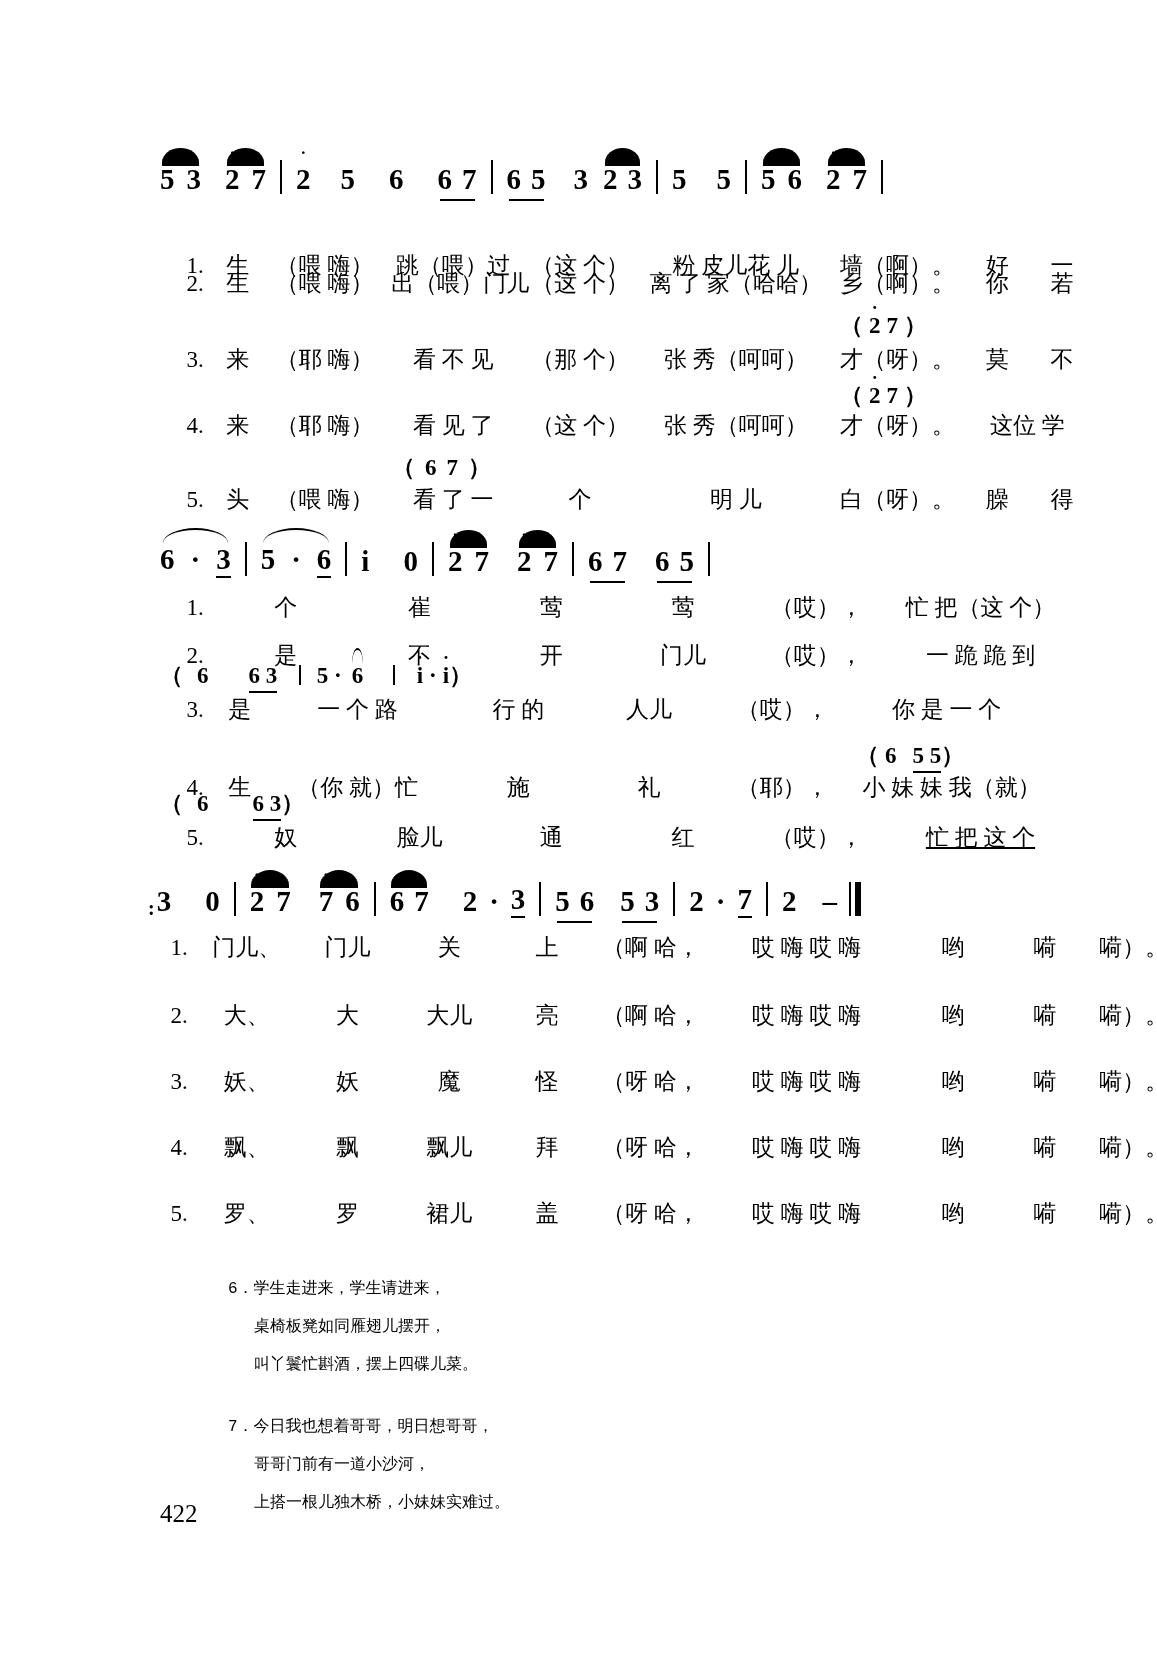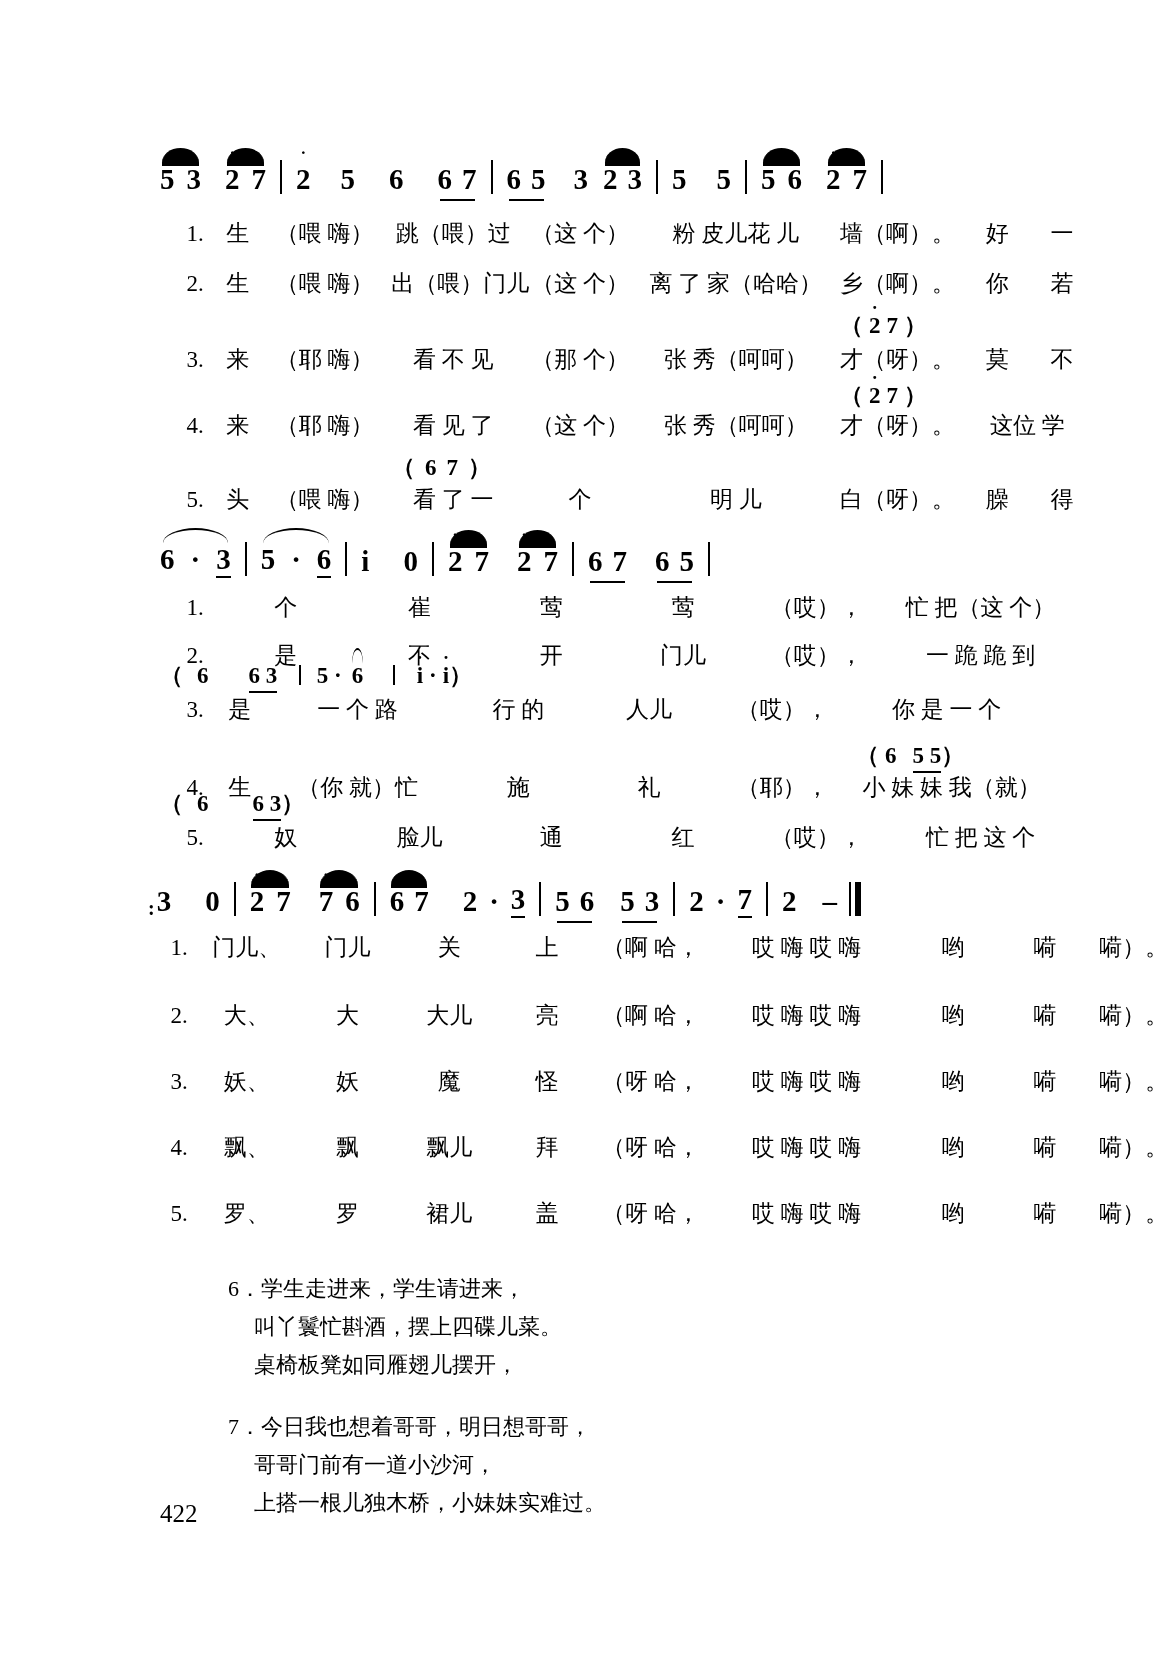--- a/index.html
+++ b/index.html
@@ -59,22 +59,22 @@
     font-size:23px;font-weight:bold;white-space:nowrap;
   }
   .alt .u{position:relative;display:inline-block;}
   .alt .u:before{content:"";position:absolute;left:0;right:0;bottom:-4px;height:2px;background:#000;}
   .alt .d{position:relative;display:inline-block;}
   .alt .d:after{content:"·";position:absolute;top:-15px;left:50%;transform:translateX(-50%);font-size:18px;}
 
   
   .verse{
     position:absolute;
-    font-family:Liberation Serif, serif;
-    font-size:22px;line-height:38px;white-space:nowrap;
+    font-family:Liberation Mono, monospace;
+    font-size:16px;line-height:38px;white-space:nowrap;
   }
   .page-number{
     position:absolute;left:160px;top:1436px;
     font-family:"Liberation Serif", serif;font-size:25px;
   }
 </style>
 </head>
 <body>
 
 <div class="page">
@@ -116,21 +116,21 @@
     </div>
   </div>
 
   <div class="lyric-row" style="left:178px;top:218px;">
     <span style="width:34px;">1.</span>
     <span style="width:40px;">生</span>
     <span style="width:122px;">（喂 嗨）</span>
     <span style="width:124px;">跳（喂）过</span>
     <span style="width:118px;">（这 个）</span>
     <span style="width:182px;">粉 皮儿花 儿</span>
-    <span style="width:130px;">墙（啊）。</span>
+    <span style="width:130px;margin-top:32px;">墙（啊）。</span>
     <span style="width:58px;">好</span>
     <span style="width:60px;">一</span>
   </div>
 
   <div class="lyric-row" style="left:178px;top:268px;">
     <span style="width:34px;">2.</span>
     <span style="width:40px;">生</span>
     <span style="width:122px;">（喂 嗨）</span>
     <span style="width:124px;">出（喂）门儿</span>
     <span style="width:118px;">（这 个）</span>
@@ -272,21 +272,21 @@
     <span style="width:190px;">小 妹 妹 我（就）</span>
   </div>
 
   <div class="lyric-row" style="left:178px;top:822px;">
     <span style="width:34px;">5.</span>
     <span style="width:136px;">奴</span>
     <span style="width:120px;">脸儿</span>
     <span style="width:132px;">通</span>
     <span style="width:120px;">红</span>
     <span style="width:136px;">（哎），</span>
-    <span style="width:180px;">忙 把 这 个</span>
+    <span style="width:180px;text-decoration:underline;">忙 把 这 个</span>
   </div>
 
   <div class="system" style="left:148px;top:882px;">
     <div class="notation-row">
       <span class="repeat-dots">:</span>
       <span class="nt">3</span>
       <span class="nt" style="margin-left:34px;">0</span>
       <span class="bar"></span>
       <span class="slur beam">
         <span class="nt">2<span class="dot-hi">·</span></span><span class="nt" style="margin-left:12px;">7</span>
@@ -381,22 +381,22 @@
     <span style="width:196px;">哎 嗨 哎 嗨</span>
     <span style="width:86px;">哟</span>
     <span style="width:86px;">嗬</span>
     <span style="width:80px;">嗬）。</span>
   </div>
 
   <div class="verse" style="left:228px;top:1270px;">
     <div>
       <span>6．</span><span>学生走进来，学生请进来，</span>
     </div>
+    <div style="padding-left:26px;"><span>桌椅板凳如同雁翅儿摆开，</span></div>
     <div style="padding-left:26px;"><span>叫丫鬟忙斟酒，摆上四碟儿菜。</span></div>
-    <div style="padding-left:26px;"><span>桌椅板凳如同雁翅儿摆开，</span></div>
   </div>
 
   <div class="verse" style="left:228px;top:1408px;">
     <div>
       <span>7．</span><span>今日我也想着哥哥，明日想哥哥，</span>
     </div>
     <div style="padding-left:26px;"><span>哥哥门前有一道小沙河，</span></div>
     <div style="padding-left:26px;"><span>上搭一根儿独木桥，小妹妹实难过。</span></div>
   </div>
 

